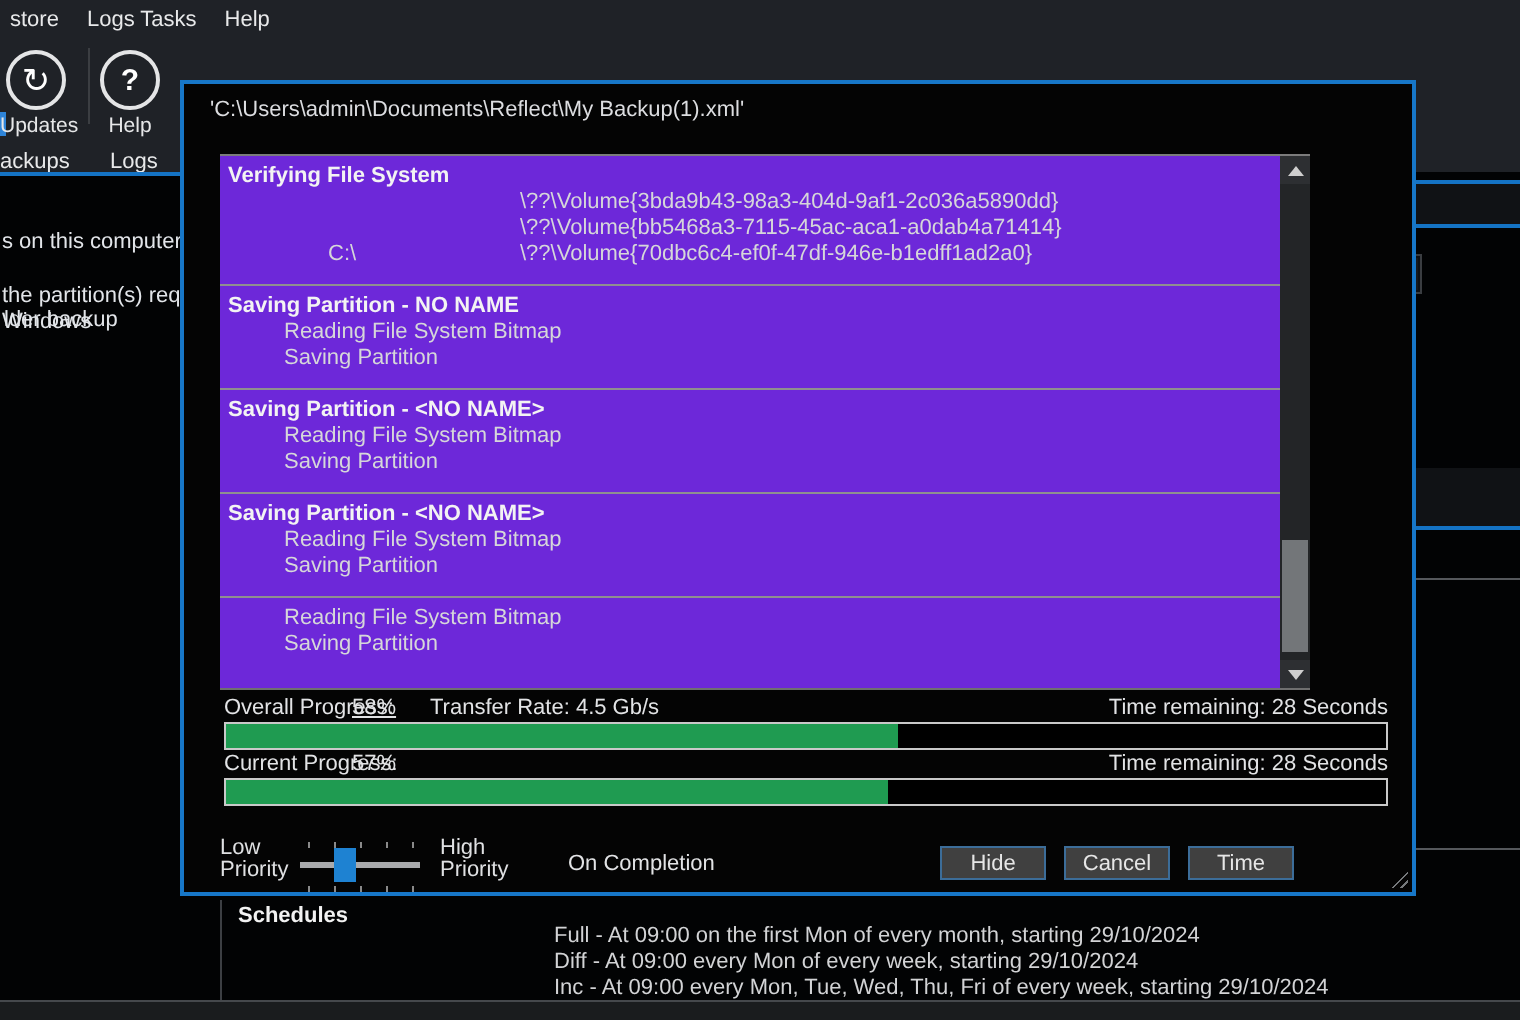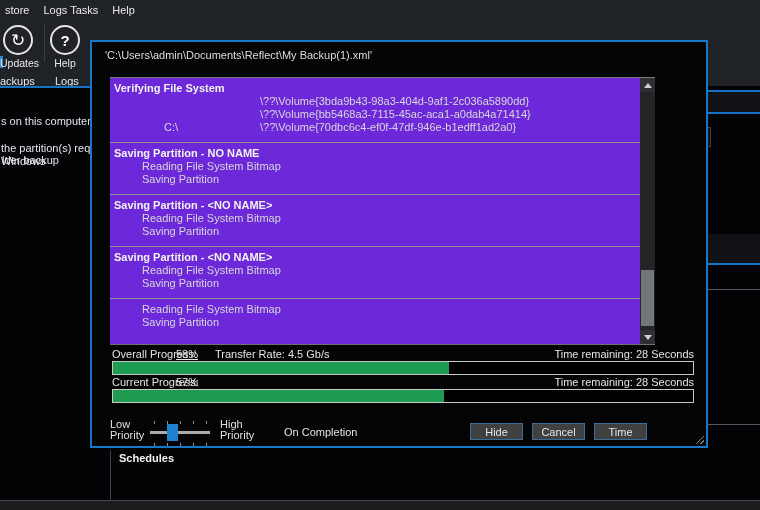--- a/index.html
+++ b/index.html
@@ -123,20 +123,25 @@
         <div class="tri-dn-dim"></div>
       </div>
   </div>
   <div class="r-strip" style="top:234px;height:29px;"></div>
   <div class="r-blue" style="top:263px;"></div>
   <div class="r-gray" style="left:663px;top:289px;"></div>
   <div class="r-gray" style="left:665px;top:424px;"></div>
 
   <div class="sch-vline"></div>
   <div class="sch-title">Schedules</div>
+  <div class="sch-items">
+      <div>Full - At 09:00 on the first Mon of every month, starting 29/10/2024</div>
+      <div>Diff - At 09:00 every Mon of every week, starting 29/10/2024</div>
+      <div>Inc - At 09:00 every Mon, Tue, Wed, Thu, Fri of every week, starting 29/10/2024</div>
+    </div>
   <div class="bottom-line"></div>
   <div class="bottom-bar"></div>
 
   <div class="dialog">
     <div class="dlg-title">'C:\Users\admin\Documents\Reflect\My Backup(1).xml'</div>
 
     <div class="loglist">
       <div class="log-content">
           <div class="log-section">
             <div class="log-heading">Verifying File System</div>

